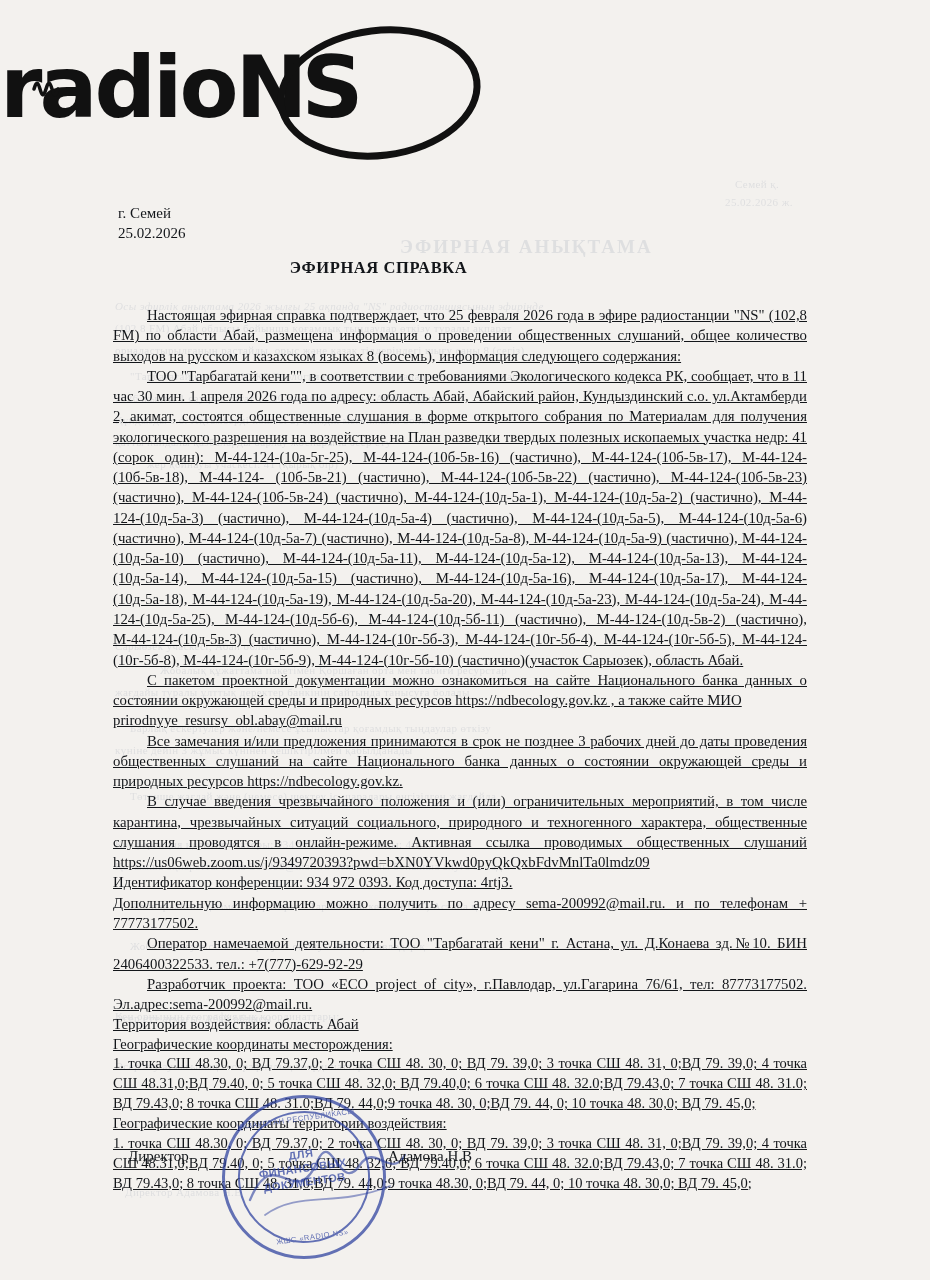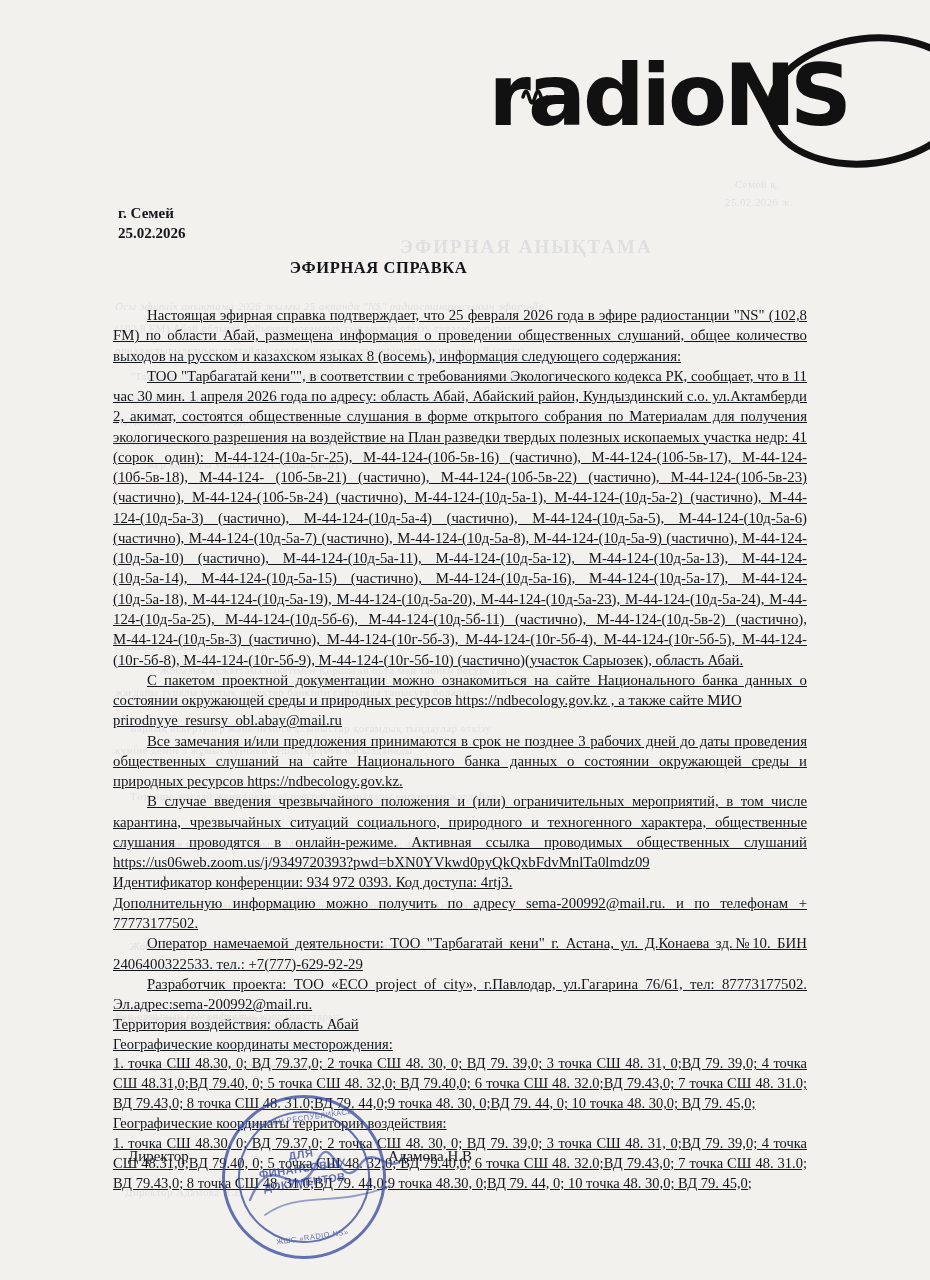--- a/index.html
+++ b/index.html
@@ -32,24 +32,24 @@
     white-space: nowrap;
   }
   .ghost-title {
     font-size: 19px;
     font-weight: bold;
     letter-spacing: 2px;
   }
   
   .logo-wrap {
     position: absolute;
-    top: 52px;
+    top: 44px;
     left: 0;
     width: 846px;
-    text-align: right;
+    text-align: left;
     height: 120px;
   }
   .logo {
     display: inline-block;
     position: relative;
     font-family: "DejaVu Sans", sans-serif;
     font-weight: bold;
     font-size: 86px;
     line-height: 86px;
     color: #111;
@@ -74,21 +74,21 @@
     top: 20px;
     width: 38px;
     height: 50px;
   }
   
   .doc-meta {
     position: absolute;
     top: 203px;
     left: 118px;
     font-size: 15px;
-    font-weight: bold;
+    font-weight: normal;
     line-height: 1.35;
   }
   .doc-title {
     position: absolute;
     top: 258px;
     left: 0;
     width: 757px;
     text-align: center;
     font-size: 16.5px;
     font-weight: bold;

